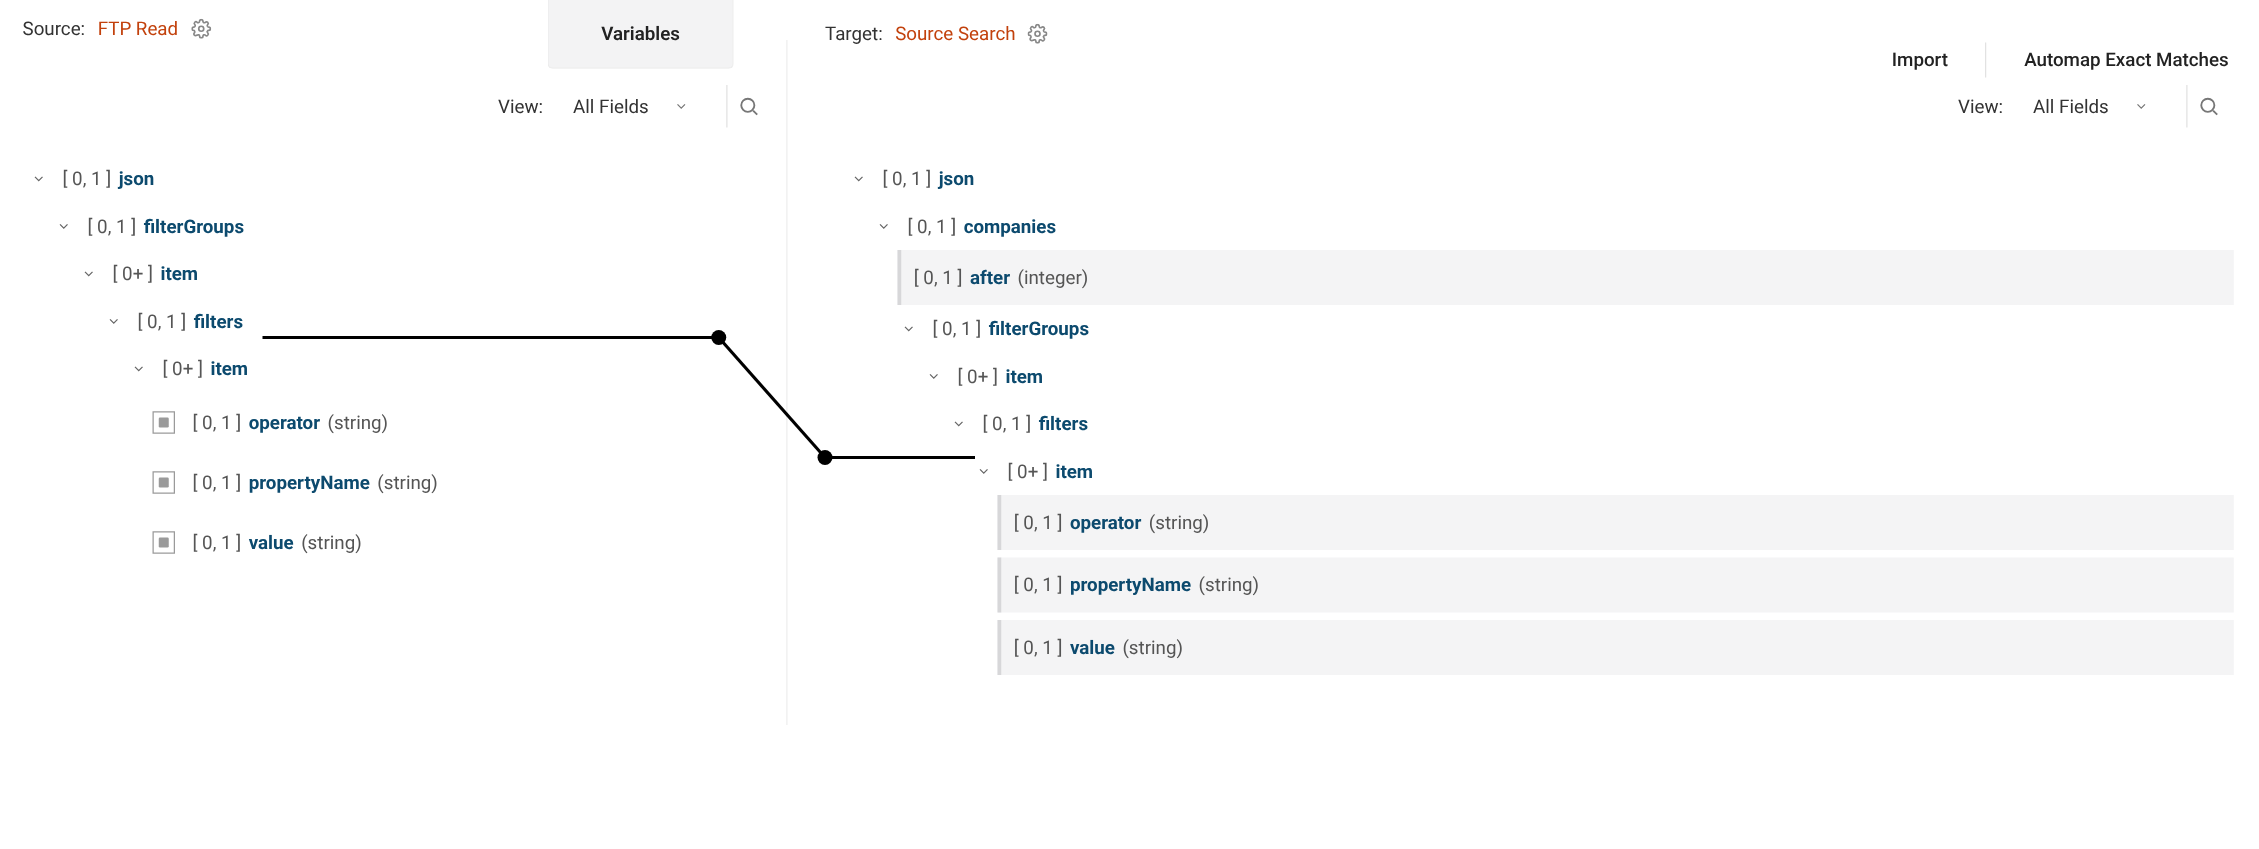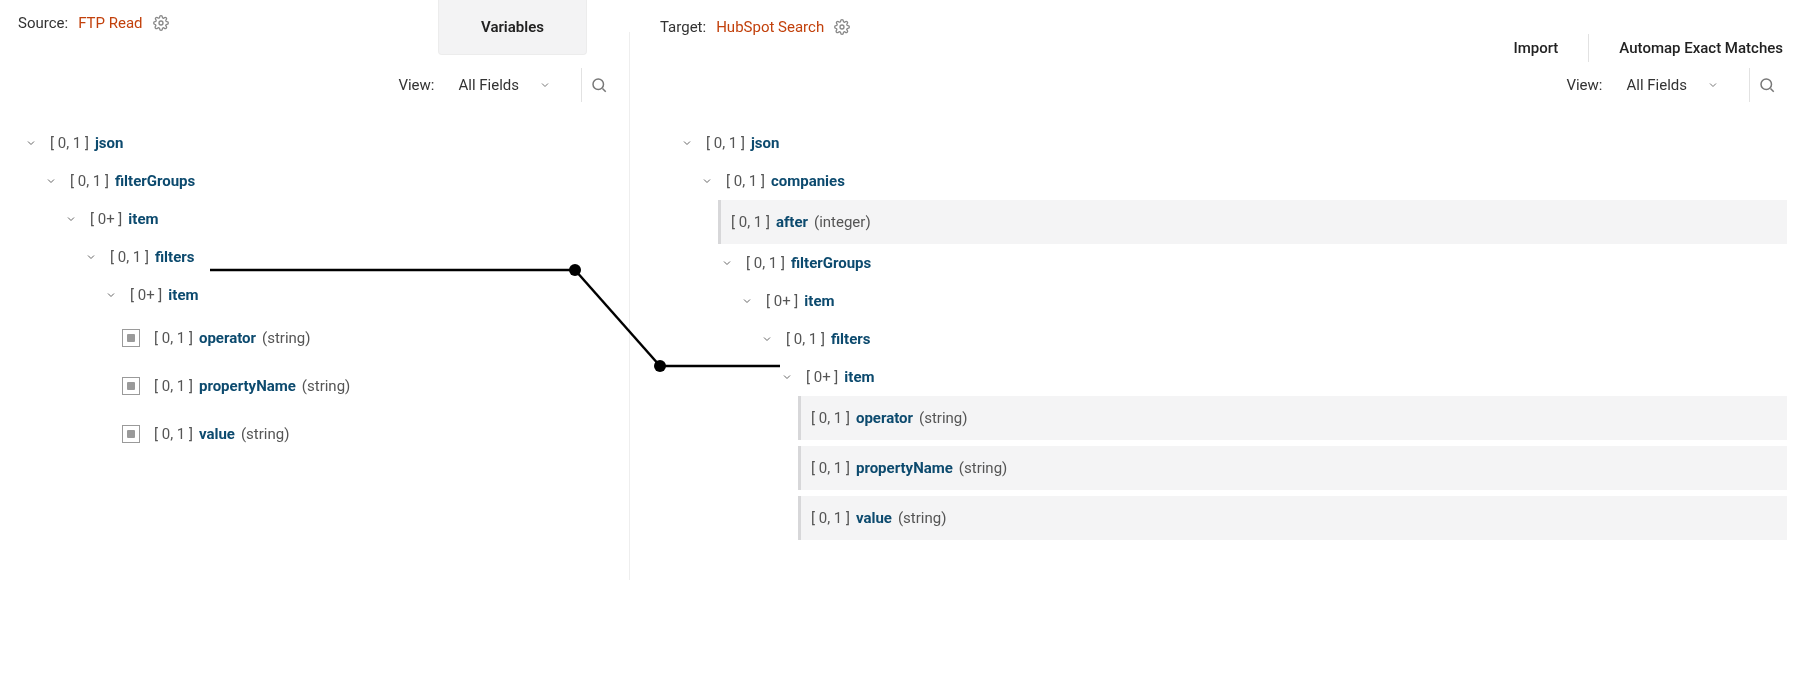--- a/index.html
+++ b/index.html
@@ -173,21 +173,21 @@
         </svg>
     </span>
   </div>
 
   <div class="variables-tab">
     <span>Variables</span>
   </div>
 
   <div class="target-block">
     <span class="label-text">Target:</span>
-    <span class="target-name">HubSpot Search</span>
+    <span class="target-name">Source Search</span>
     <span class="gear">
       <svg viewBox="0 0 24 24" fill="none" stroke="currentColor" stroke-width="2">
           <circle cx="12" cy="12" r="3"></circle>
           <path d="M19.4 15a1.7 1.7 0 0 0 .34 1.87l.06.06a2 2 0 1 1-2.83 2.83l-.06-.06a1.7 1.7 0 0 0-1.87-.34 1.7 1.7 0 0 0-1 1.56V21a2 2 0 0 1-4 0v-.09a1.7 1.7 0 0 0-1-1.56 1.7 1.7 0 0 0-1.87.34l-.6.06a2 2 0 1 1-2.83-2.83l.06-.06a1.7 1.7 0 0 0 .34-1.87 1.7 1.7 0 0 0-1.56-1H3a2 2 0 0 1 0-4h.09a1.7 1.7 0 0 0 1.56-1 1.7 1.7 0 0 0-.34-1.87l-.06-.06a2 2 0 1 1 2.83-2.83l.06.06a1.7 1.7 0 0 0 1.87.34H9a1.7 1.7 0 0 0 1-1.56V3a2 2 0 0 1 4 0v.09a1.7 1.7 0 0 0 1 1.56 1.7 1.7 0 0 0 1.87-.34l.06-.06a2 2 0 1 1 2.83 2.83l-.06.06a1.7 1.7 0 0 0-.34 1.87V9a1.7 1.7 0 0 0 1.56 1H21a2 2 0 0 1 0 4h-.09a1.7 1.7 0 0 0-1.56 1z"></path>
         </svg>
     </span>
   </div>
 
   <div class="right-actions">
     <span class="link-btn">Import</span>

